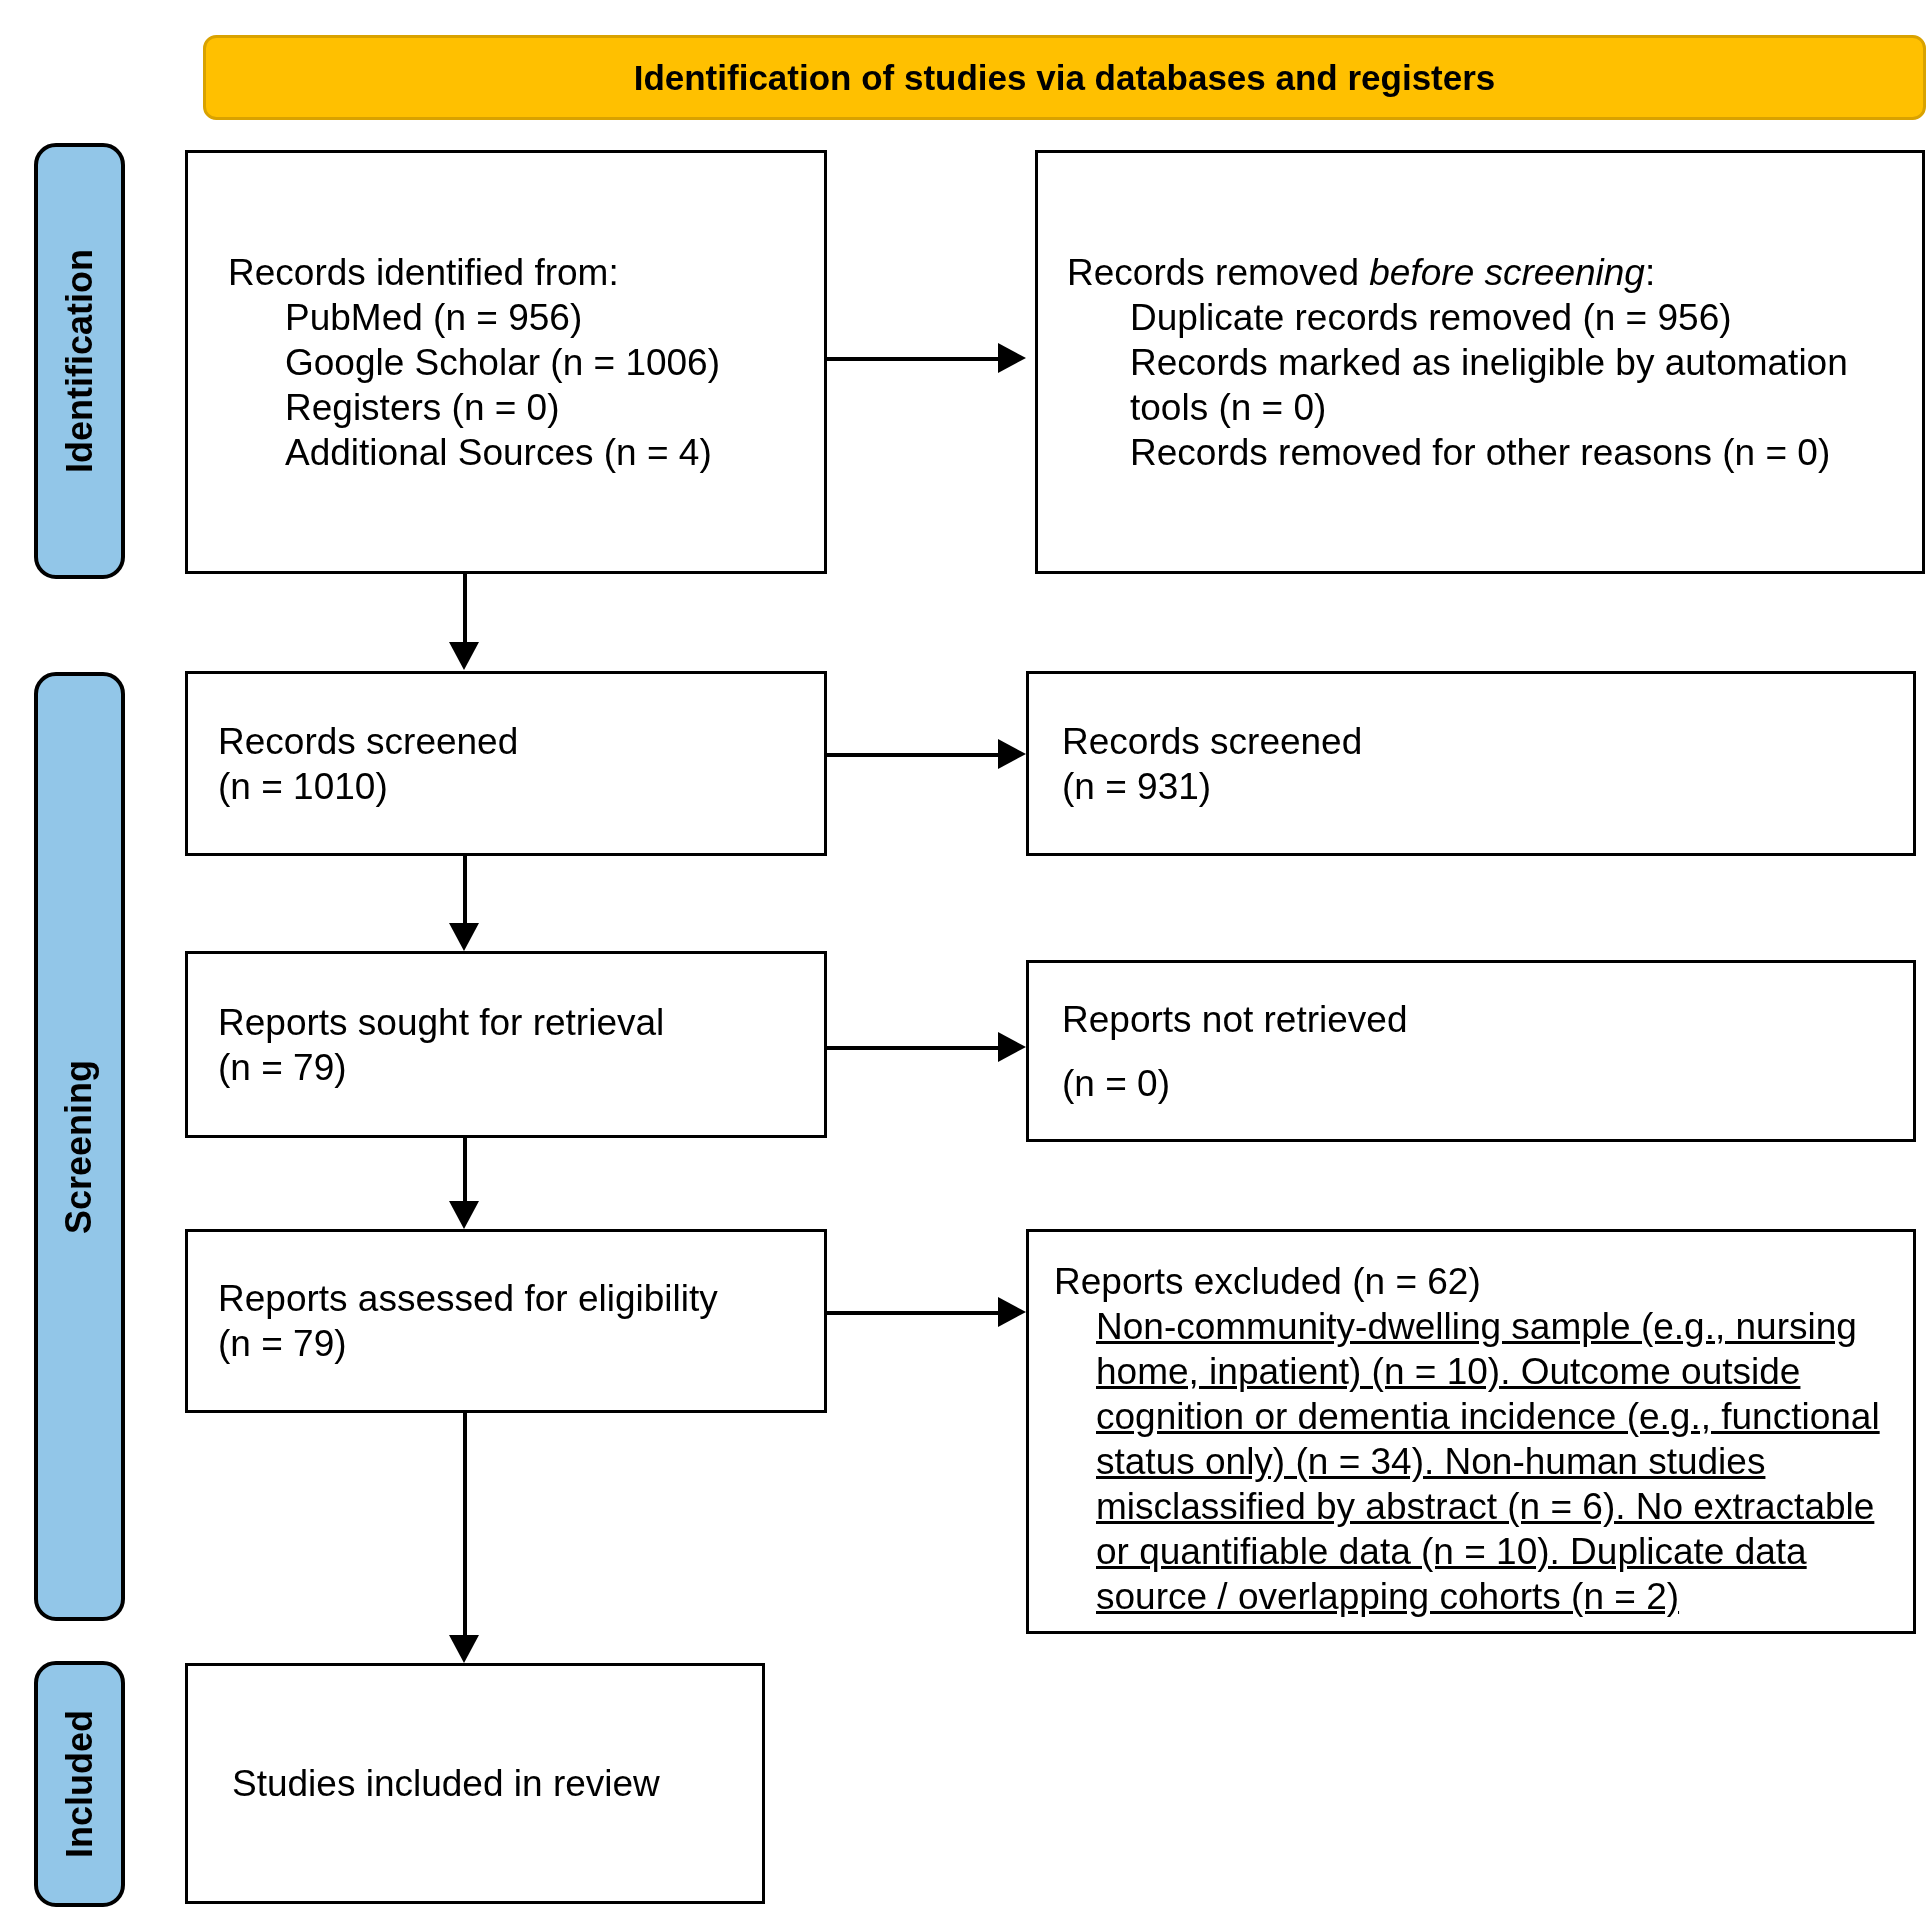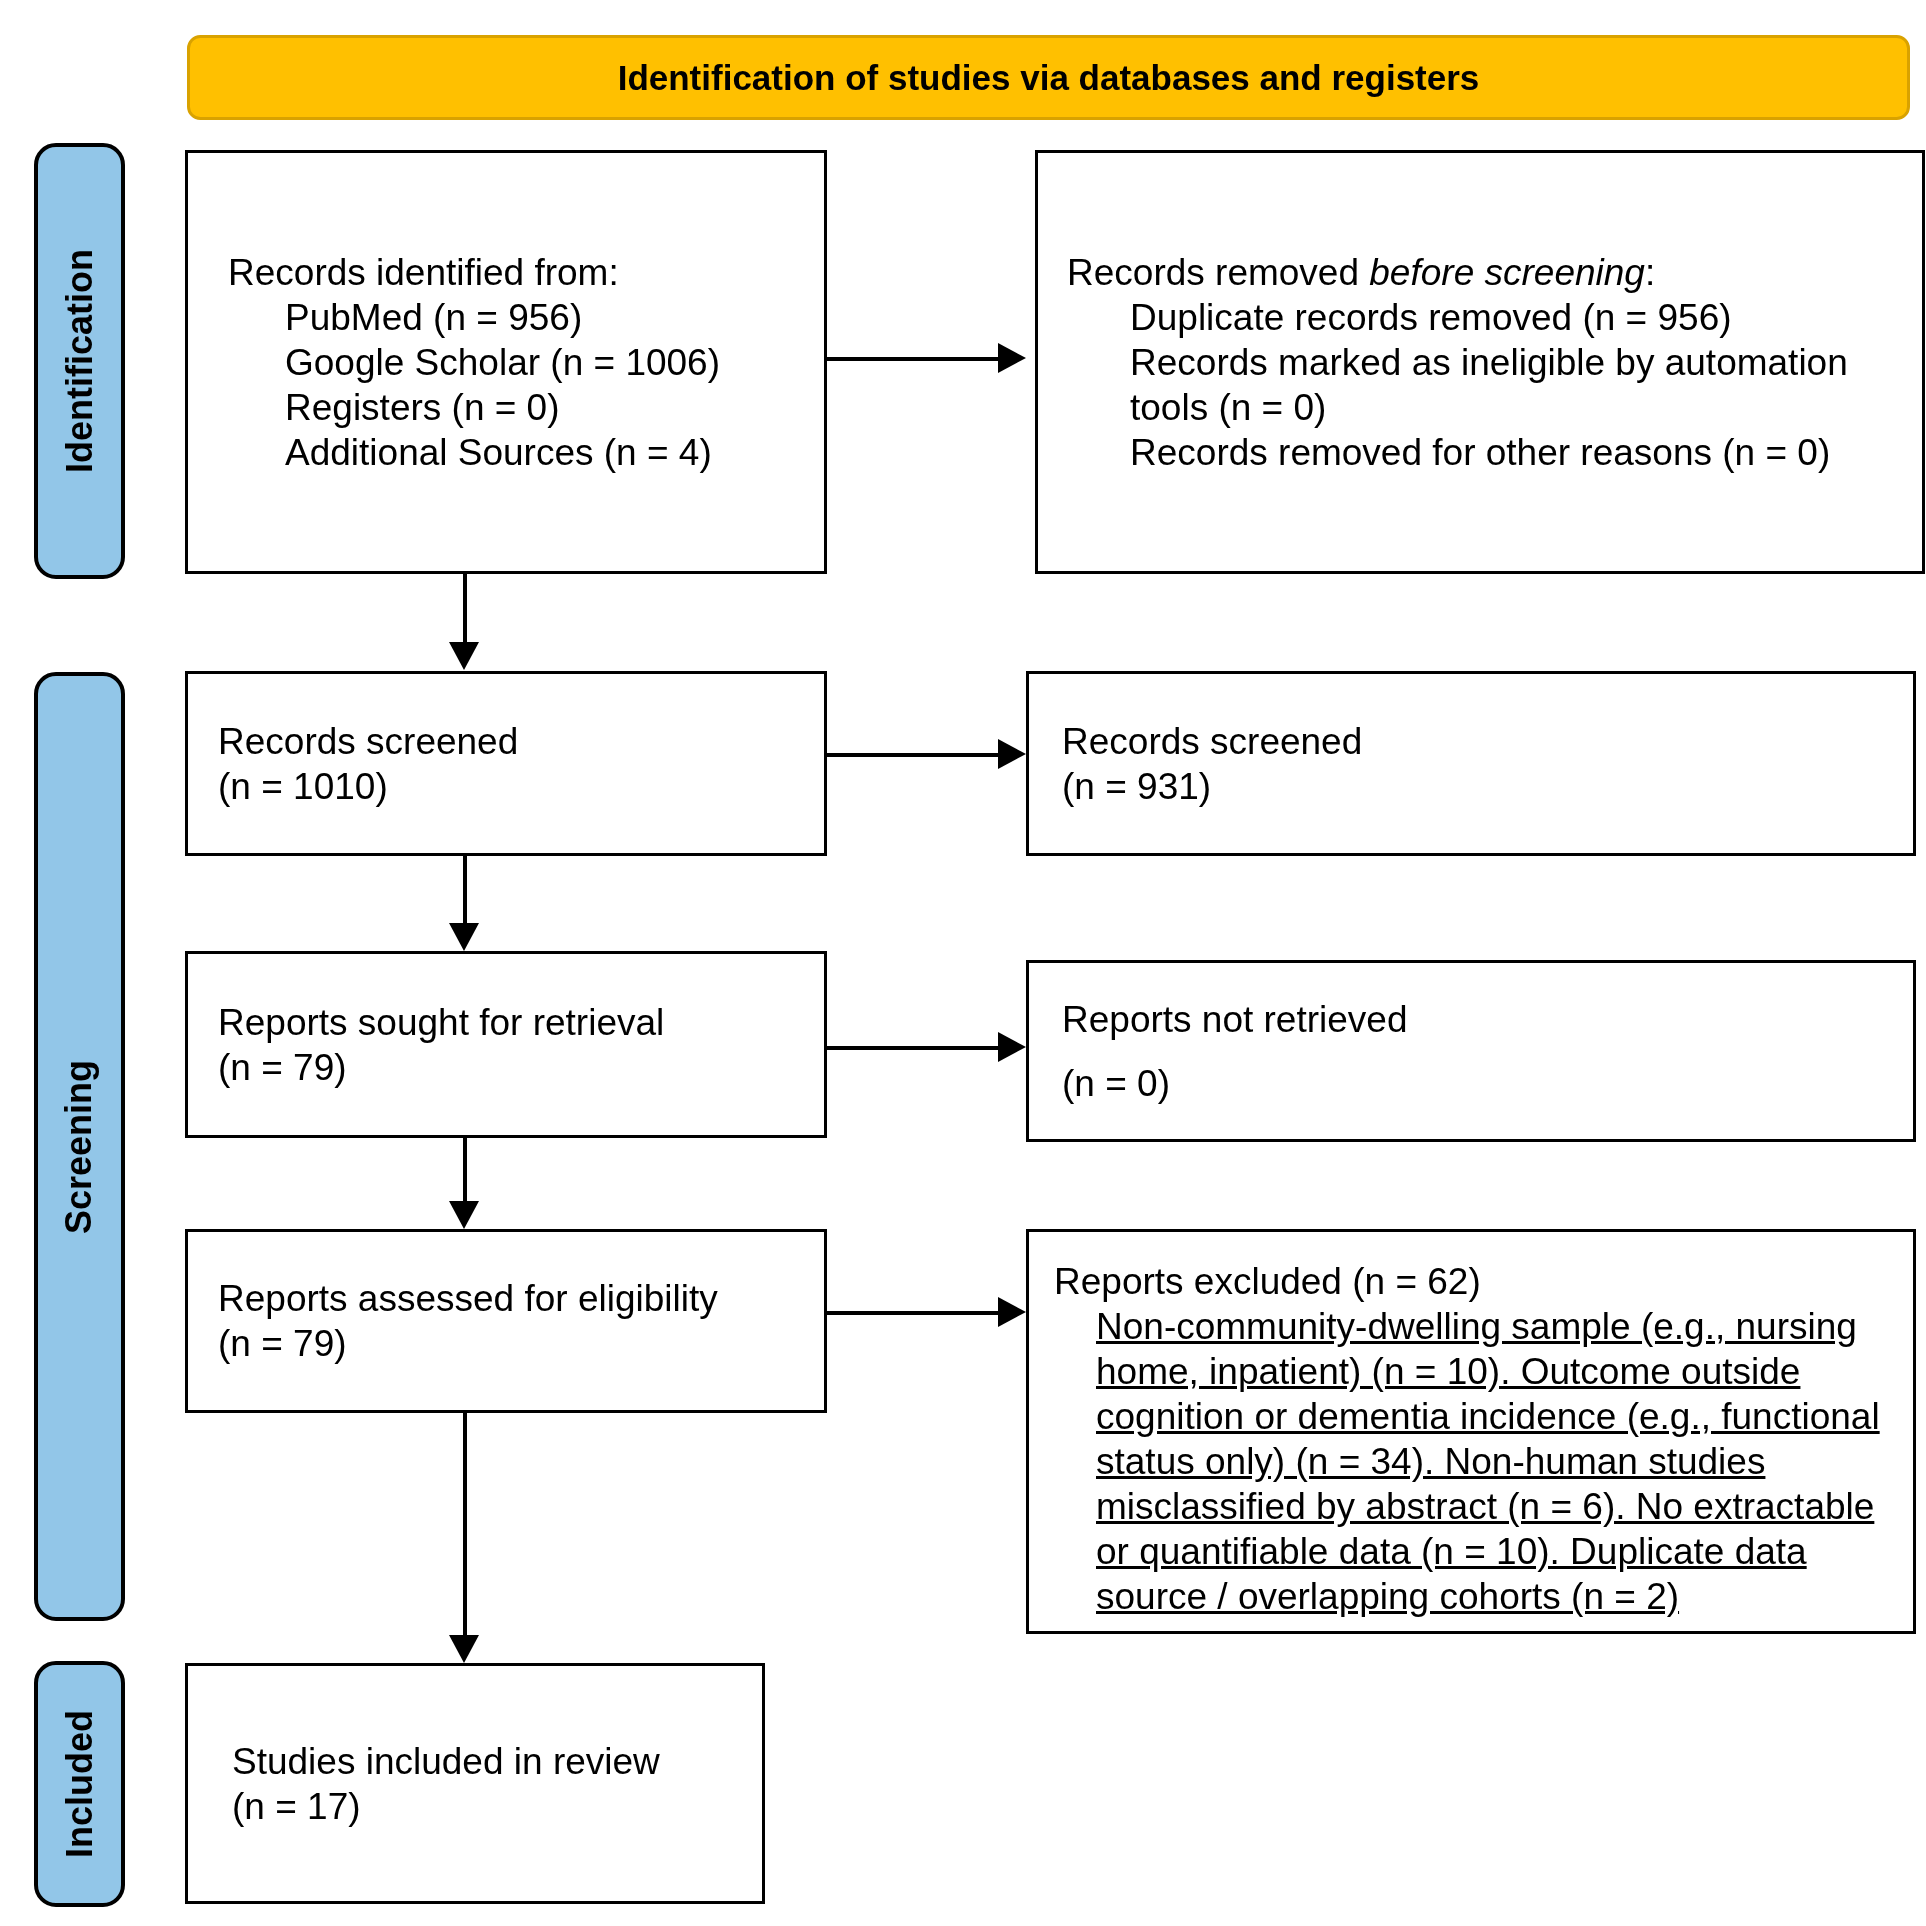--- a/index.html
+++ b/index.html
@@ -2,21 +2,21 @@
 <html style="--banner-fill: #FFC000; --banner-border: #D9A200; --stage-fill: #92C6E8; --box-border: #000000; --text: #000000; --background: #FFFFFF;font-size:9.7px"><head>
 <meta charset="utf-8">
 <style>
   html,body{margin:0;padding:0;background:#fff;}
   .canvas{
     position:relative;width:1926px;height:1926px;background:var(--background,#fff);
     font-family:"Liberation Sans","DejaVu Sans",sans-serif;color:var(--text,#000);
   }
   
   .banner{
-    position:absolute;left:187px;top:35px;width:1723px;height:85px;
+    position:absolute;left:203px;top:35px;width:1723px;height:85px;
     background:var(--banner-fill,#FFC000);
     border:3.6px solid var(--banner-border,#D9A200);
     border-radius:13.3px;box-sizing:border-box;
     display:flex;align-items:center;justify-content:center;
     font-weight:bold;font-size:35px;
   }
   
   .stage{
     position:absolute;left:34px;width:91px;
     background:var(--stage-fill,#92C6E8);
@@ -116,21 +116,20 @@
     <div>(n = 79)</div>
   </div>
 
   <div class="fbox b8">
     <div>Reports excluded (n = 62)</div>
     <div class="indent">Non-community-dwelling sample (e.g., nursing home, inpatient) (n = 10). Outcome outside cognition or dementia incidence (e.g., functional status only) (n = 34). Non-human studies misclassified by abstract (n = 6). No extractable or quantifiable data (n = 10). Duplicate data source / overlapping cohorts (n = 2)</div>
   </div>
 
   <div class="fbox b9">
     <div>Studies included in review</div>
-    <div>(n = 17)</div>
   </div>
 
   <div class="harrow" style="left:826px;top:343px;width:200px;">
     <div class="hline"></div>
     <div class="hhead"></div>
   </div>
   <div class="harrow" style="left:826px;top:739px;width:200px;">
     <div class="hline"></div>
     <div class="hhead"></div>
   </div>

